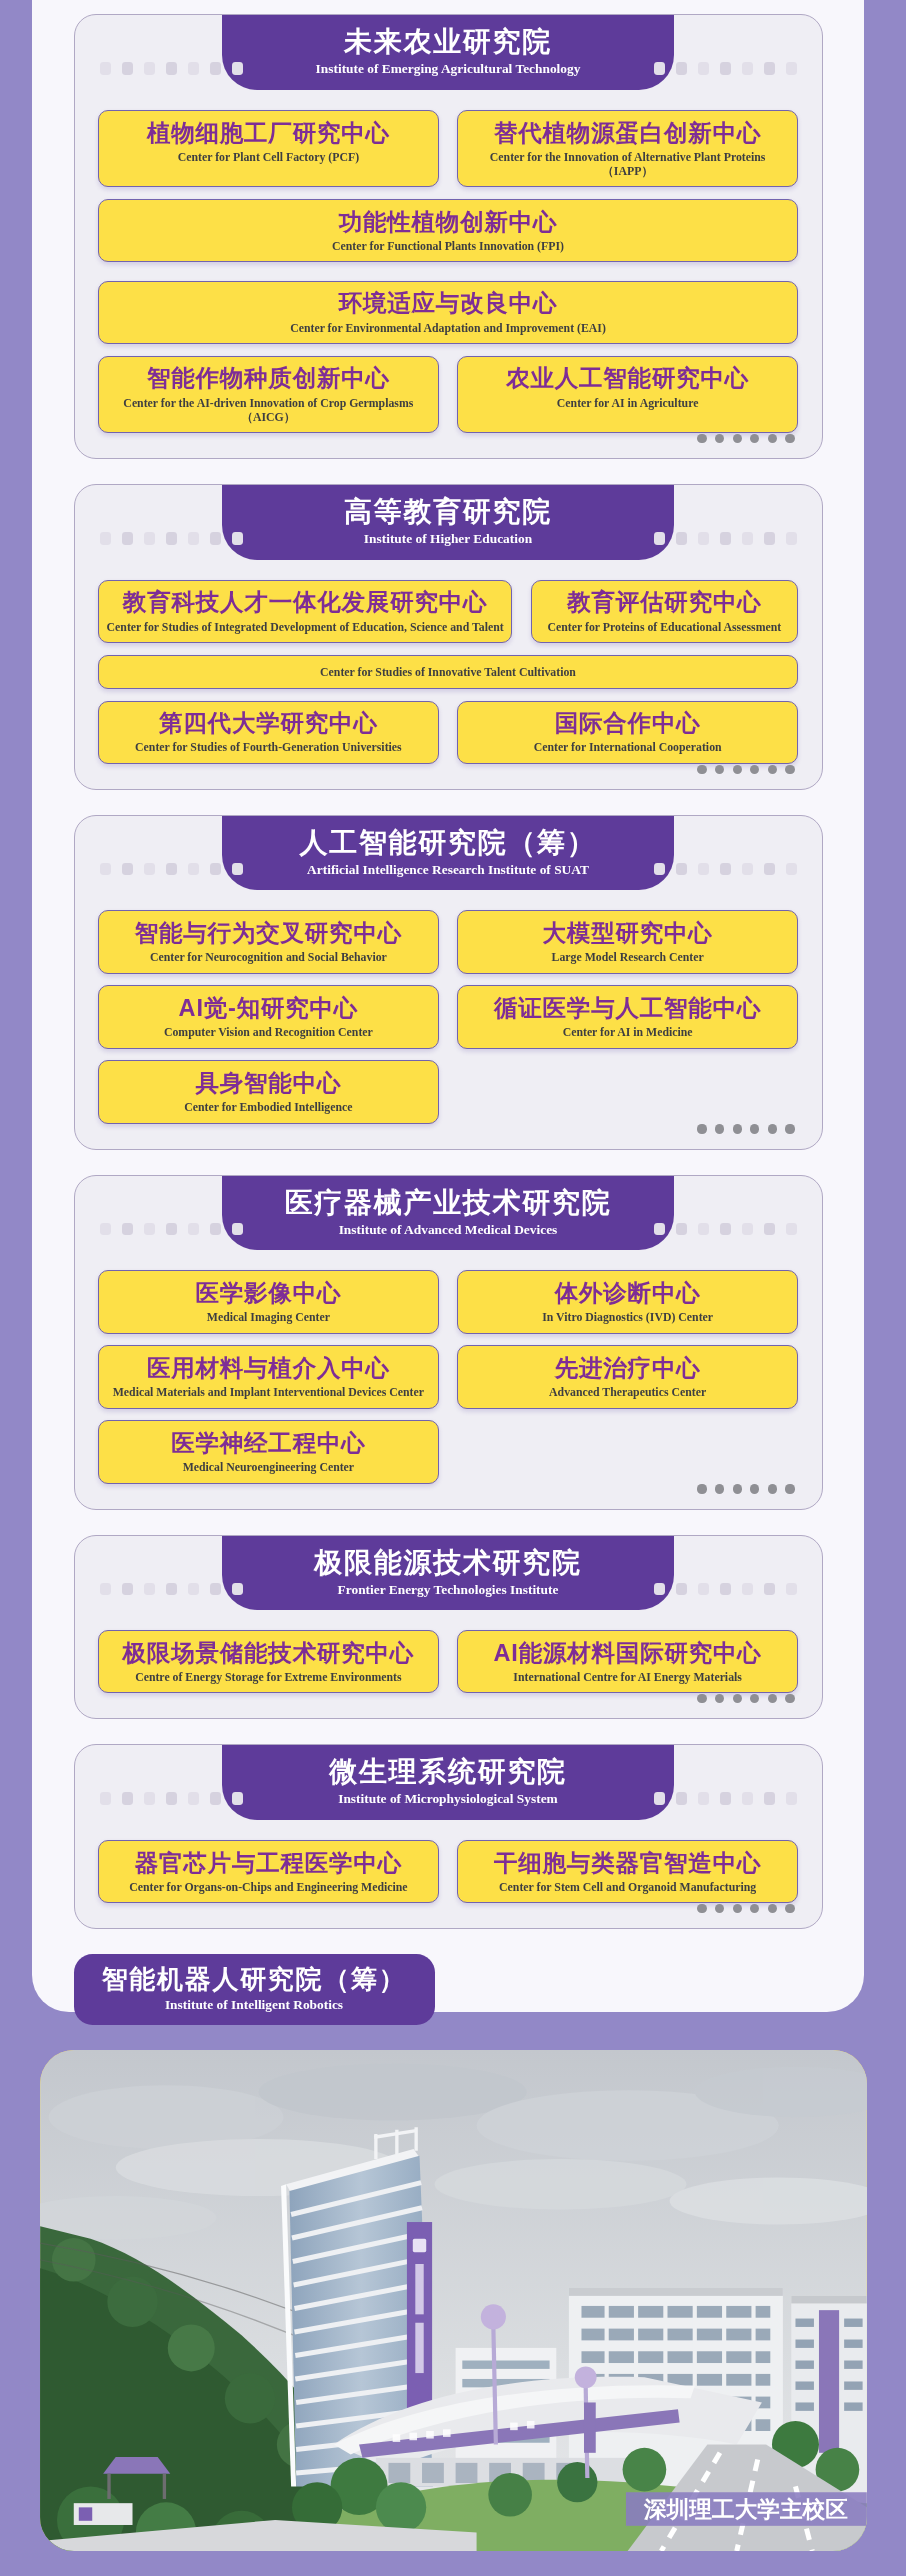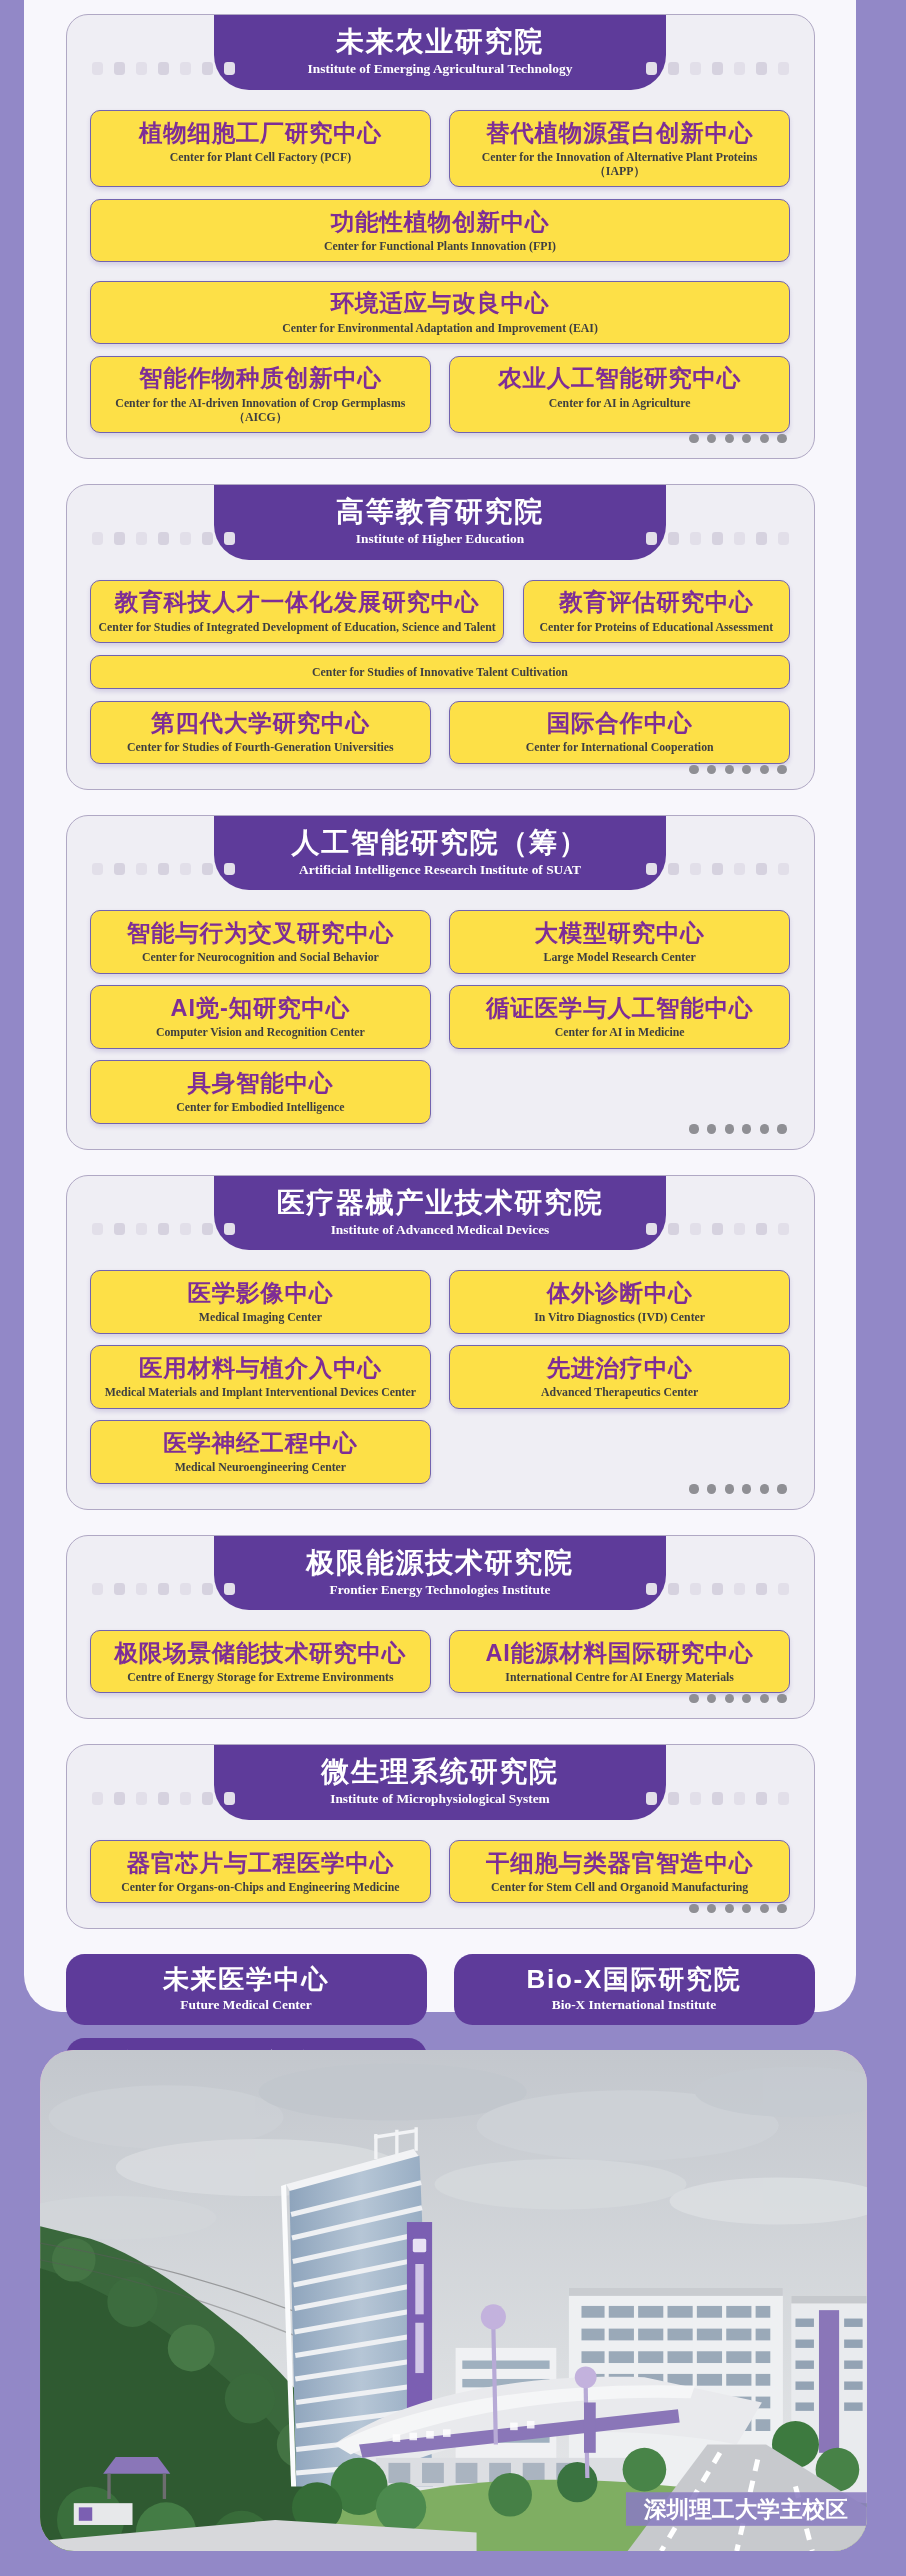--- a/index.html
+++ b/index.html
@@ -3,21 +3,21 @@
 <meta charset="utf-8">
 <style>
   html,body{margin:0;padding:0;}
   body{
     width:907px;height:2576px;position:relative;
     background:#9288c7;
     font-family:"Liberation Sans","DejaVu Sans",sans-serif;
     overflow:hidden;
   }
   .canvas{
-    position:absolute;left:24px;top:0;width:832px;height:2012px;
+    position:absolute;left:32px;top:0;width:832px;height:2012px;
     background:#f8f7fc;border-radius:0 0 37px 37px;
   }
   .stack{padding-top:14.3px;}
   .inst-card{
     position:relative;width:749px;margin:0 auto 25px auto;
     background:#efeef4;border:1.3px solid #b0a8c4;border-radius:22px;
     padding-bottom:25px;box-sizing:border-box;
   }
   .inst-header{
     width:452px;margin:0 auto;background:#5e3b9a;
@@ -47,21 +47,21 @@
   .btn-row{display:grid;grid-template-columns:1fr 1fr;gap:27px;}
   .p-btn{
     background:#5e3b9a;border-radius:18.5px;text-align:center;
     padding:10px 6.7px 11.8px 6.7px;box-sizing:border-box;
   }
   .b-zh{color:#fff;font-size:26px;font-weight:bold;letter-spacing:1.7px;line-height:1.2;}
   .b-en{color:#fff;font-size:13.4px;font-weight:bold;margin-top:1.7px;
     font-family:"Liberation Serif","DejaVu Serif",serif;}
   .photo{
     position:absolute;left:40px;top:2050px;width:827px;height:501px;
-    border-radius:34px;overflow:hidden;background:#f9a8d4;
+    border-radius:34px;overflow:hidden;background:#fde047;
   }
   .photo svg{display:block;}
 </style>
 </head>
 <body>
 
 <div class="canvas">
   <div class="stack" id="institute-stack">
       <div class="inst-card">
         <div class="inst-header">
@@ -392,30 +392,20 @@
           <span class="dot"></span>
           <span class="dot"></span>
           <span class="dot"></span>
           <span class="dot"></span>
           <span class="dot"></span>
         </div>
       </div>
     </div>
 
   <div class="buttons">
-    <div class="btn-row">
-      <div class="p-btn">
-        <div class="b-zh">未来医学中心</div>
-        <div class="b-en">Future Medical Center</div>
-      </div>
-      <div class="p-btn">
-        <div class="b-zh">Bio-X国际研究院</div>
-        <div class="b-en">Bio-X International Institute</div>
-      </div>
-    </div>
     <div class="btn-row">
       <div class="p-btn">
         <div class="b-zh">智能机器人研究院（筹）</div>
         <div class="b-en">Institute of Intelligent Robotics</div>
       </div>
       <div></div>
     </div>
   </div>
 </div>
 

